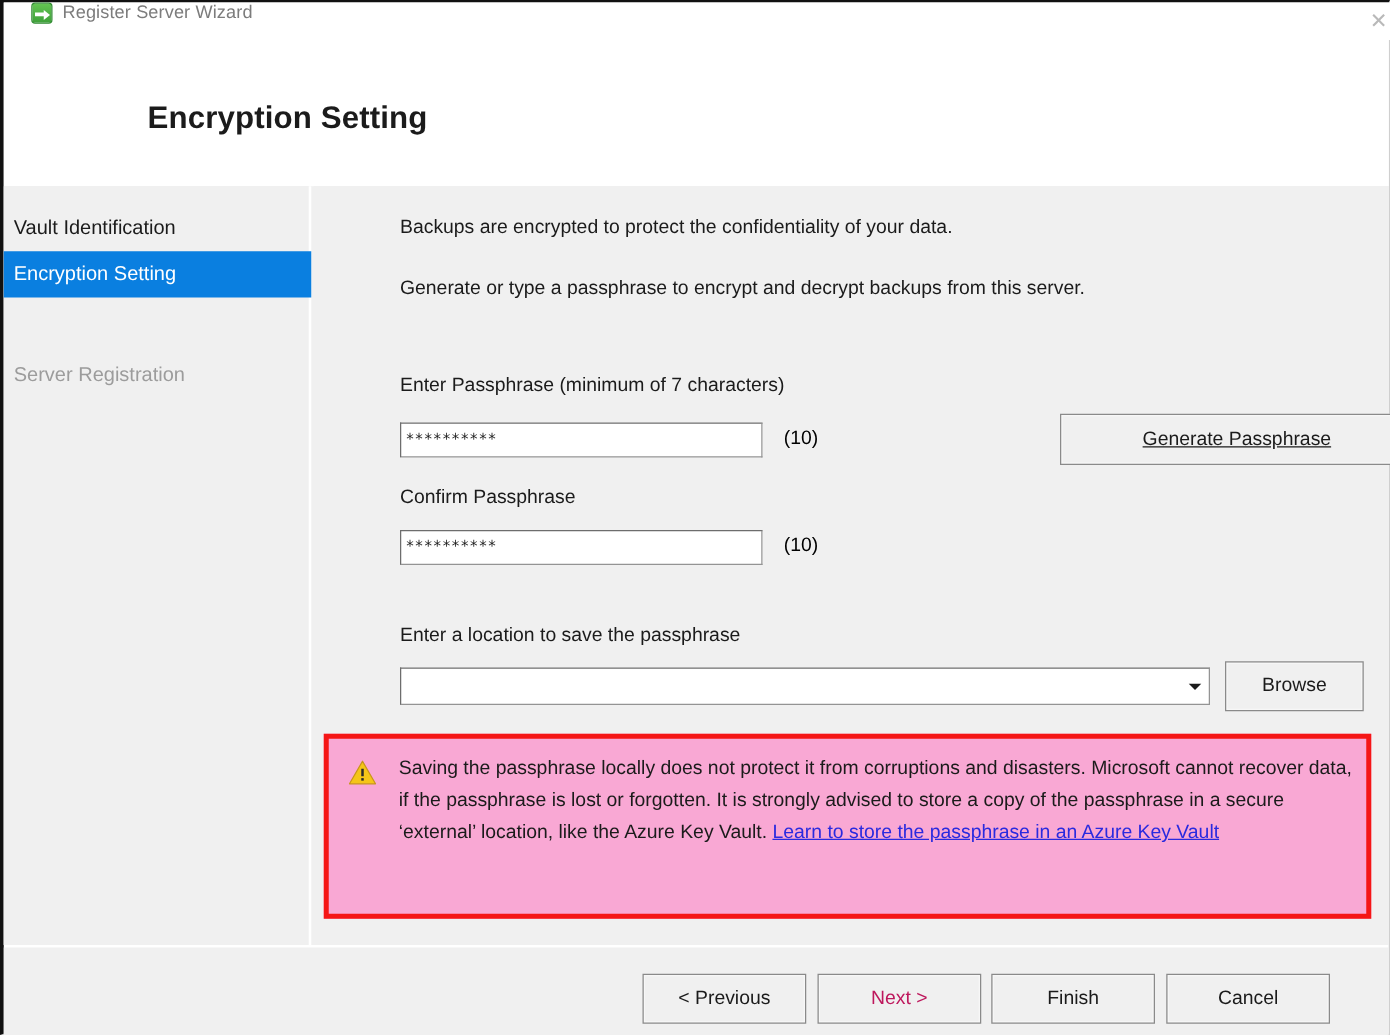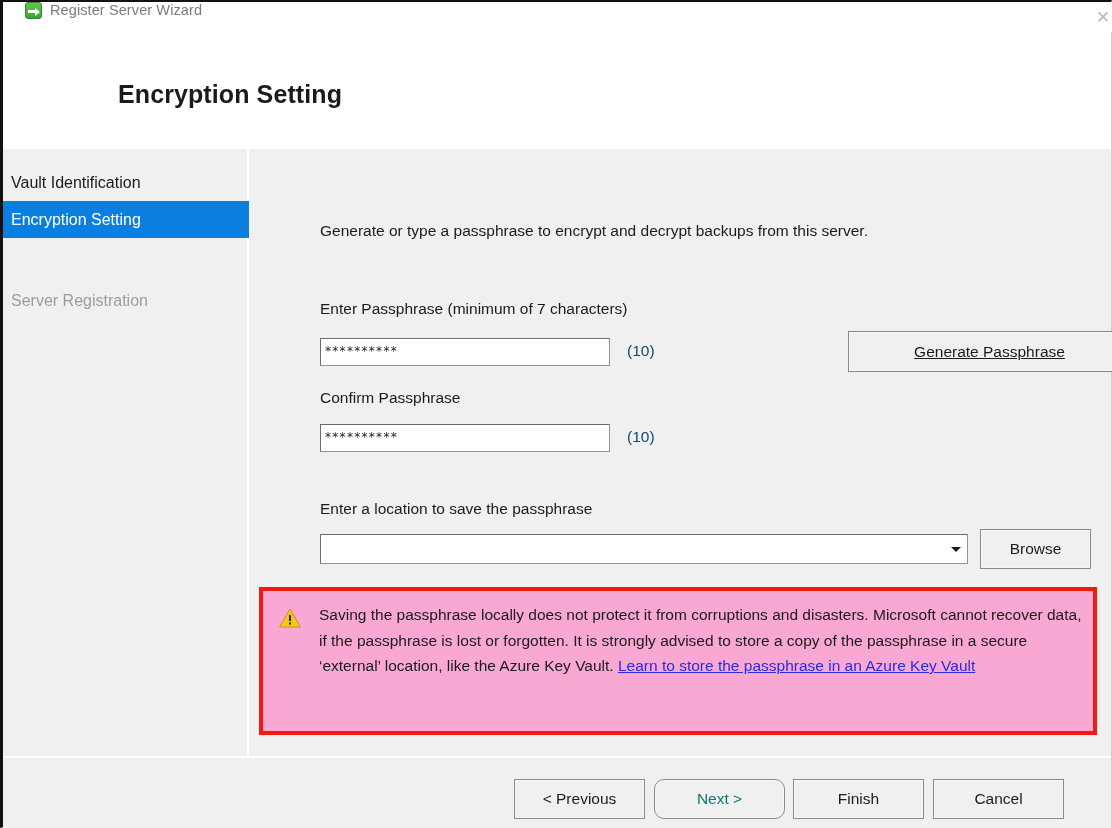--- a/index.html
+++ b/index.html
@@ -187,39 +187,39 @@
     white-space: nowrap;
     font-family: "DejaVu Sans", sans-serif;
   }
   #input-passphrase { top: 189px; }
   #input-confirm    { top: 275px; }
 
   .count {
     position: absolute;
     left: 376px;
     font-size: 15.5px;
-    color: #0c4a6e;
+    color: #000000;
   }
   #count-passphrase { top: 193px; }
   #count-confirm    { top: 279px; }
 
   .win-btn {
     position: absolute;
     background: #f0f0f0;
     border: 1px solid #8a8a8a;
     box-shadow: inset 0 0 0 1px #f7f7f7;
     box-sizing: border-box;
     font-size: 15.5px;
     color: #1b1b1b;
     display: flex;
     align-items: center;
     justify-content: center;
     font-family: "Liberation Sans", sans-serif;
   }
-  .win-btn.disabled { color: #0f766e; border-radius: 10px; }
+  .win-btn.disabled { color: #be185d; }
 
   #btn-generate {
     left: 597px; top: 182px;
     width: 283px; height: 41px; text-decoration: underline;
   }
 
   .combo {
     position: absolute;
     left: 69px; top: 385px;
     width: 648px; height: 30px;
@@ -323,20 +323,21 @@
           <span>Encryption Setting</span>
         </div>
         <div class="nav-item disabled">
           <span>Server Registration</span>
         </div>
       </div>
     </div>
 
     <div class="content">
 
+      <div class="intro" id="intro-1">Backups are encrypted to protect the confidentiality of your data.</div>
       <div class="intro" id="intro-2">Generate or type a passphrase to encrypt and decrypt backups from this server.</div>
 
       <div class="field-label" id="label-passphrase">Enter Passphrase (minimum of 7 characters)</div>
       <div class="win-input" id="input-passphrase">**********</div>
       <div class="count" id="count-passphrase">(10)</div>
 
       <div class="win-btn" id="btn-generate">Generate Passphrase</div>
 
       <div class="field-label" id="label-confirm">Confirm Passphrase</div>
       <div class="win-input" id="input-confirm">**********</div>

